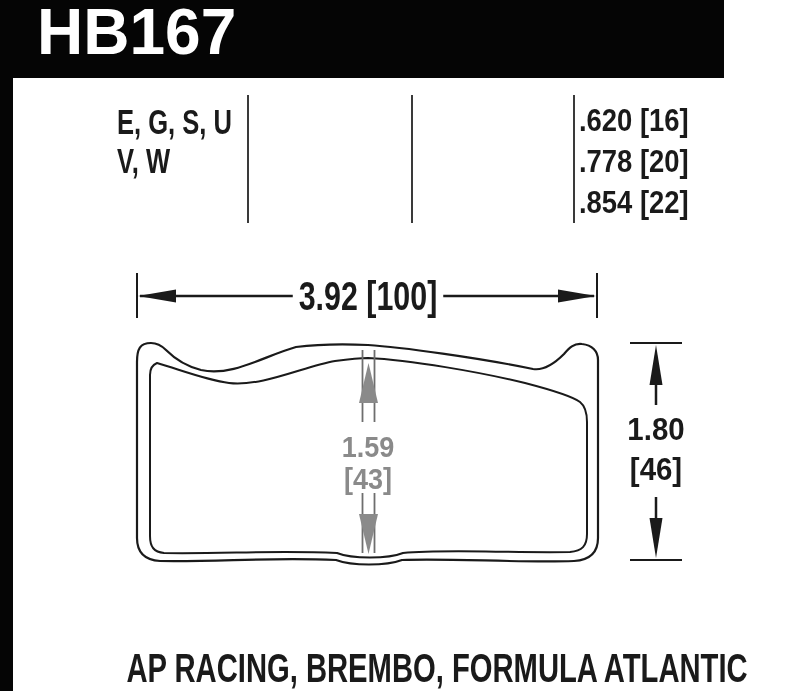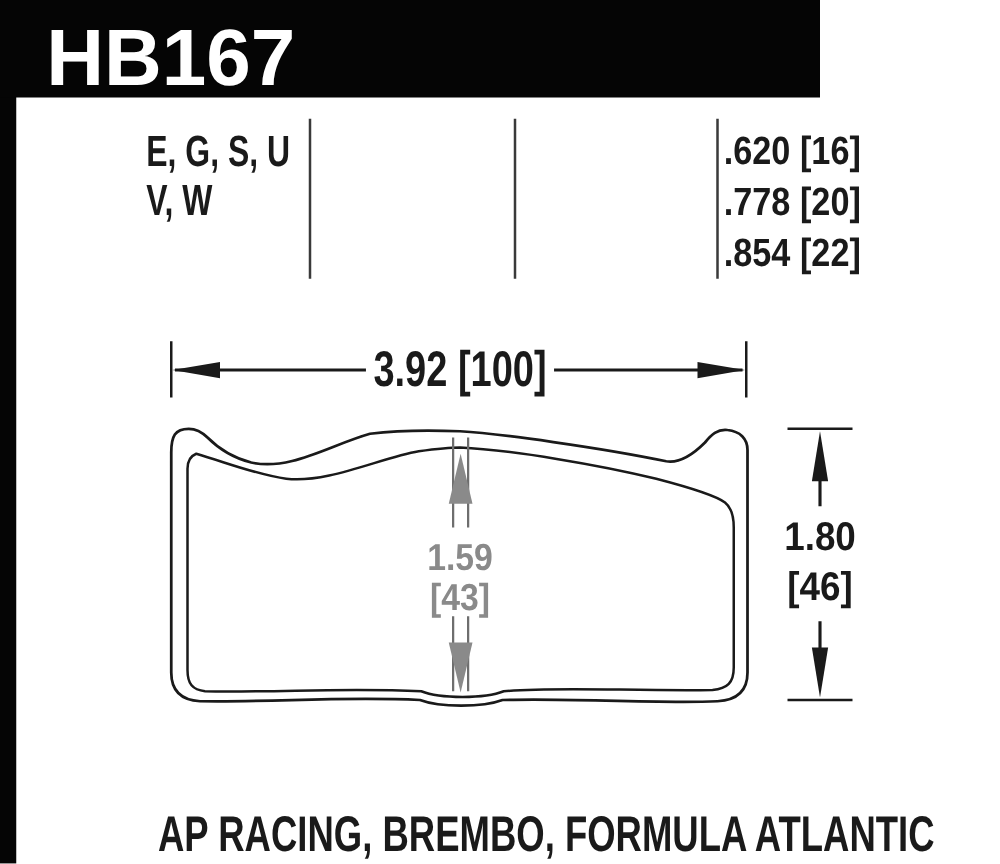--- a/index.html
+++ b/index.html
@@ -7,22 +7,22 @@
     --band:#050505;
     --dim-gray:#8a8a8a;
     --rule:#3a3a3a;
   }
   html,body{margin:0;padding:0;background:#fff;}
   .sheet{
     position:relative;width:800px;height:691px;background:#fff;overflow:hidden;
     font-family:"Liberation Sans","DejaVu Sans",sans-serif;color:var(--ink);
   }
   
-  .top-band{position:absolute;left:0;top:0;width:656px;height:78px;background:var(--band);
-    display:flex;align-items:flex-end;}
+  .top-band{position:absolute;left:0;top:0;width:724px;height:78px;background:var(--band);
+    display:flex;align-items:flex-start;}
   .left-bar{position:absolute;left:0;top:0;width:13px;height:691px;background:var(--band);}
   .part-number{
     margin-left:37px;color:#ffffff;font-weight:bold;font-size:64px;line-height:1;
     letter-spacing:0px;white-space:nowrap;
   }
   
   .compounds{
     position:absolute;left:117px;top:102px;font-weight:bold;font-size:35px;line-height:39px;
     transform:scaleX(.73);transform-origin:left top;white-space:nowrap;
   }

